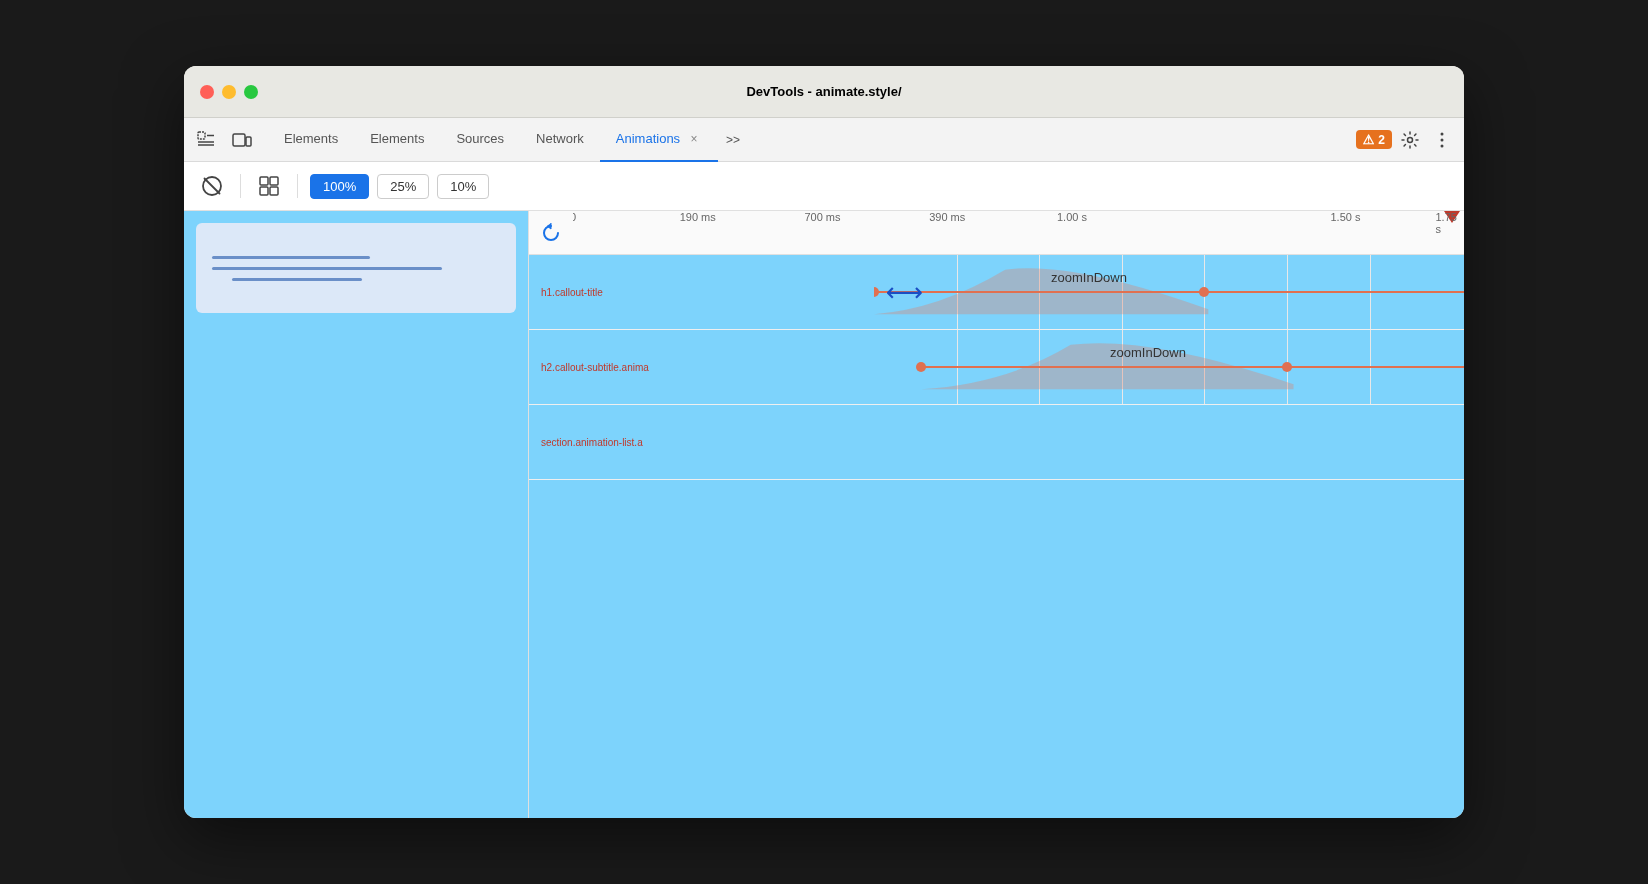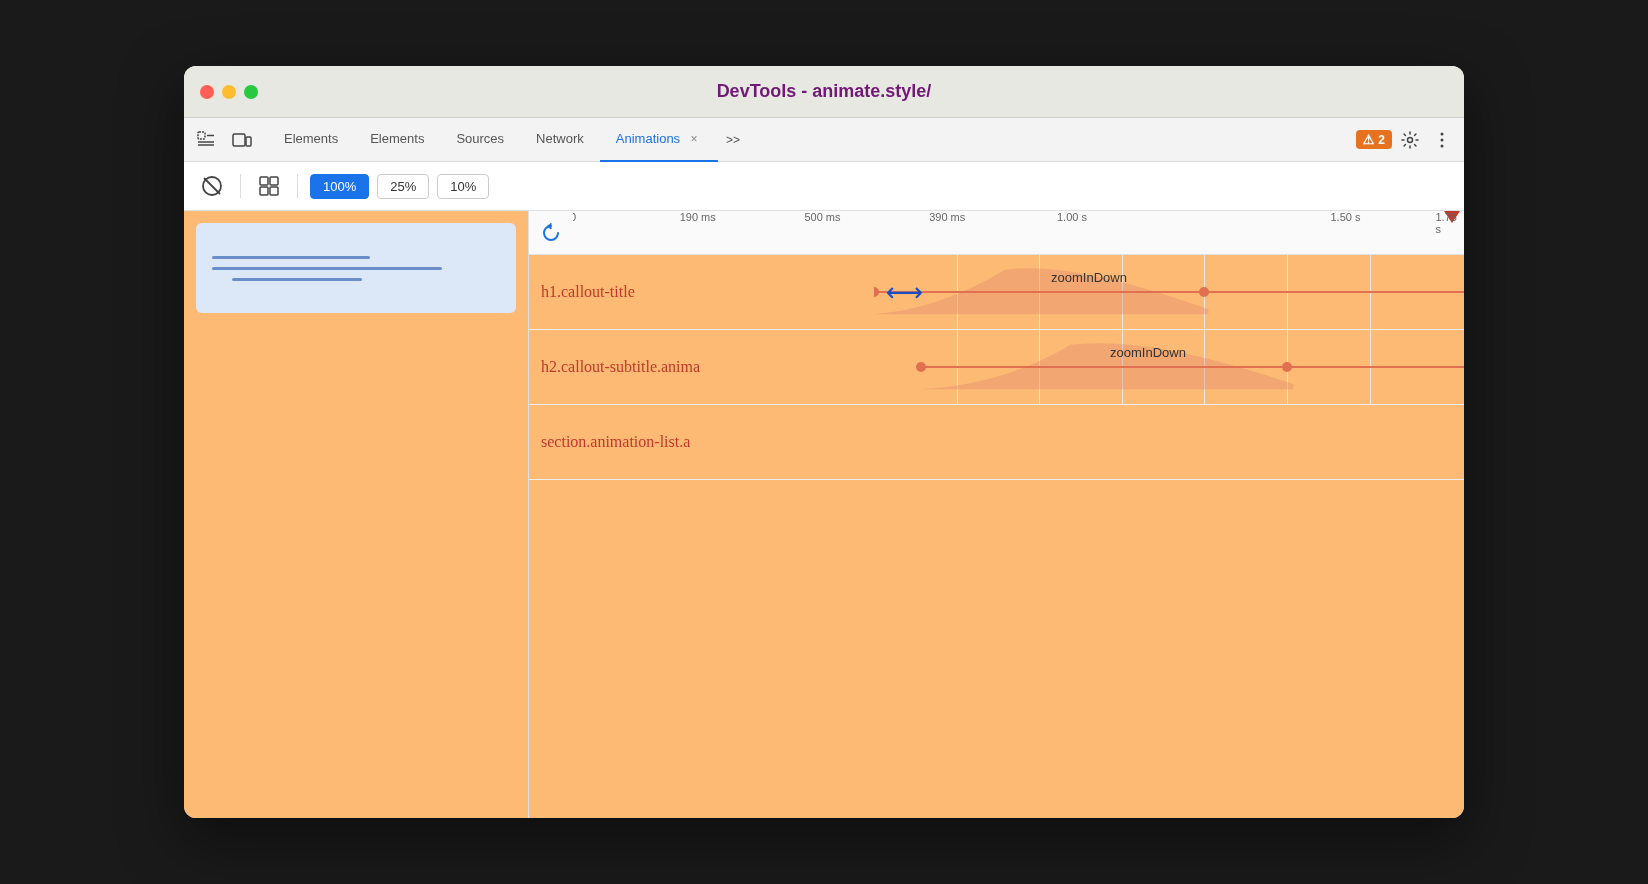--- a/index.html
+++ b/index.html
@@ -45,28 +45,28 @@
       height: 14px;
       border-radius: 50%;
       border: none;
       cursor: pointer;
     }
     .btn-close { background: #ff5f57; }
     .btn-minimize { background: #febc2e; }
     .btn-maximize { background: #28c840; }
 
     .title-text {
-      font-size: 18px;
+      font-size: 13px;
       font-weight: 600;
-      color: #701a75;
+      color: #000000;
     }
 
     
     .devtools {
-      background: #fdba74;
+      background: #7dd3fc;
       display: flex;
       flex-direction: column;
       height: 700px;
     }
 
     
     .tab-bar {
       display: flex;
       align-items: center;
       border-bottom: 1px solid #dadada;
@@ -320,22 +320,22 @@
 
     .anim-row-label {
       width: 345px;
       padding: 0 12px;
       flex-shrink: 0;
       display: flex;
       align-items: center;
     }
 
     .anim-label-text {
-      font-family: Liberation Serif, serif;
-      font-size: 16px;
+      font-family: Liberation Sans, sans-serif;
+      font-size: 10px;
       color: #c0392b;
       white-space: nowrap;
       overflow: hidden;
       text-overflow: ellipsis;
     }
 
     .anim-track {
       flex: 1;
       height: 100%;
       position: relative;
@@ -517,21 +517,21 @@
               <path d="M11 4 A7 7 0 1 0 18 11" stroke="#1a73e8" stroke-width="2" stroke-linecap="round" fill="none"></path>
               <polyline points="11,1 11,7 7,4" fill="#1a73e8" stroke="#1a73e8" stroke-width="1"></polyline>
             </svg>
           </button>
           <div class="ruler-ticks">
 
             <div class="end-marker" style="right:4px; top:0;"></div>
             <div style="position:relative; height:100%; width:100%;">
               <span class="tick-label" style="left:0%;">0</span>
               <span class="tick-label" style="left:14%;">190 ms</span>
-              <span class="tick-label" style="left:28%;">500 ms</span>
+              <span class="tick-label" style="left:28%;">700 ms</span>
               <span class="tick-label" style="left:42%;">390 ms</span>
               <span class="tick-label" style="left:56%;">1.00 s</span>
               <span class="tick-label" style="left:70%;margin-top:48px;">1.25 s</span>
               <span class="tick-label" style="left:84%;margin-left:24px;">1.50 s</span>
               <span class="tick-label" style="left:98%;">1.75 s</span>
             </div>
           </div>
         </div>
 
         <div class="animation-rows">

